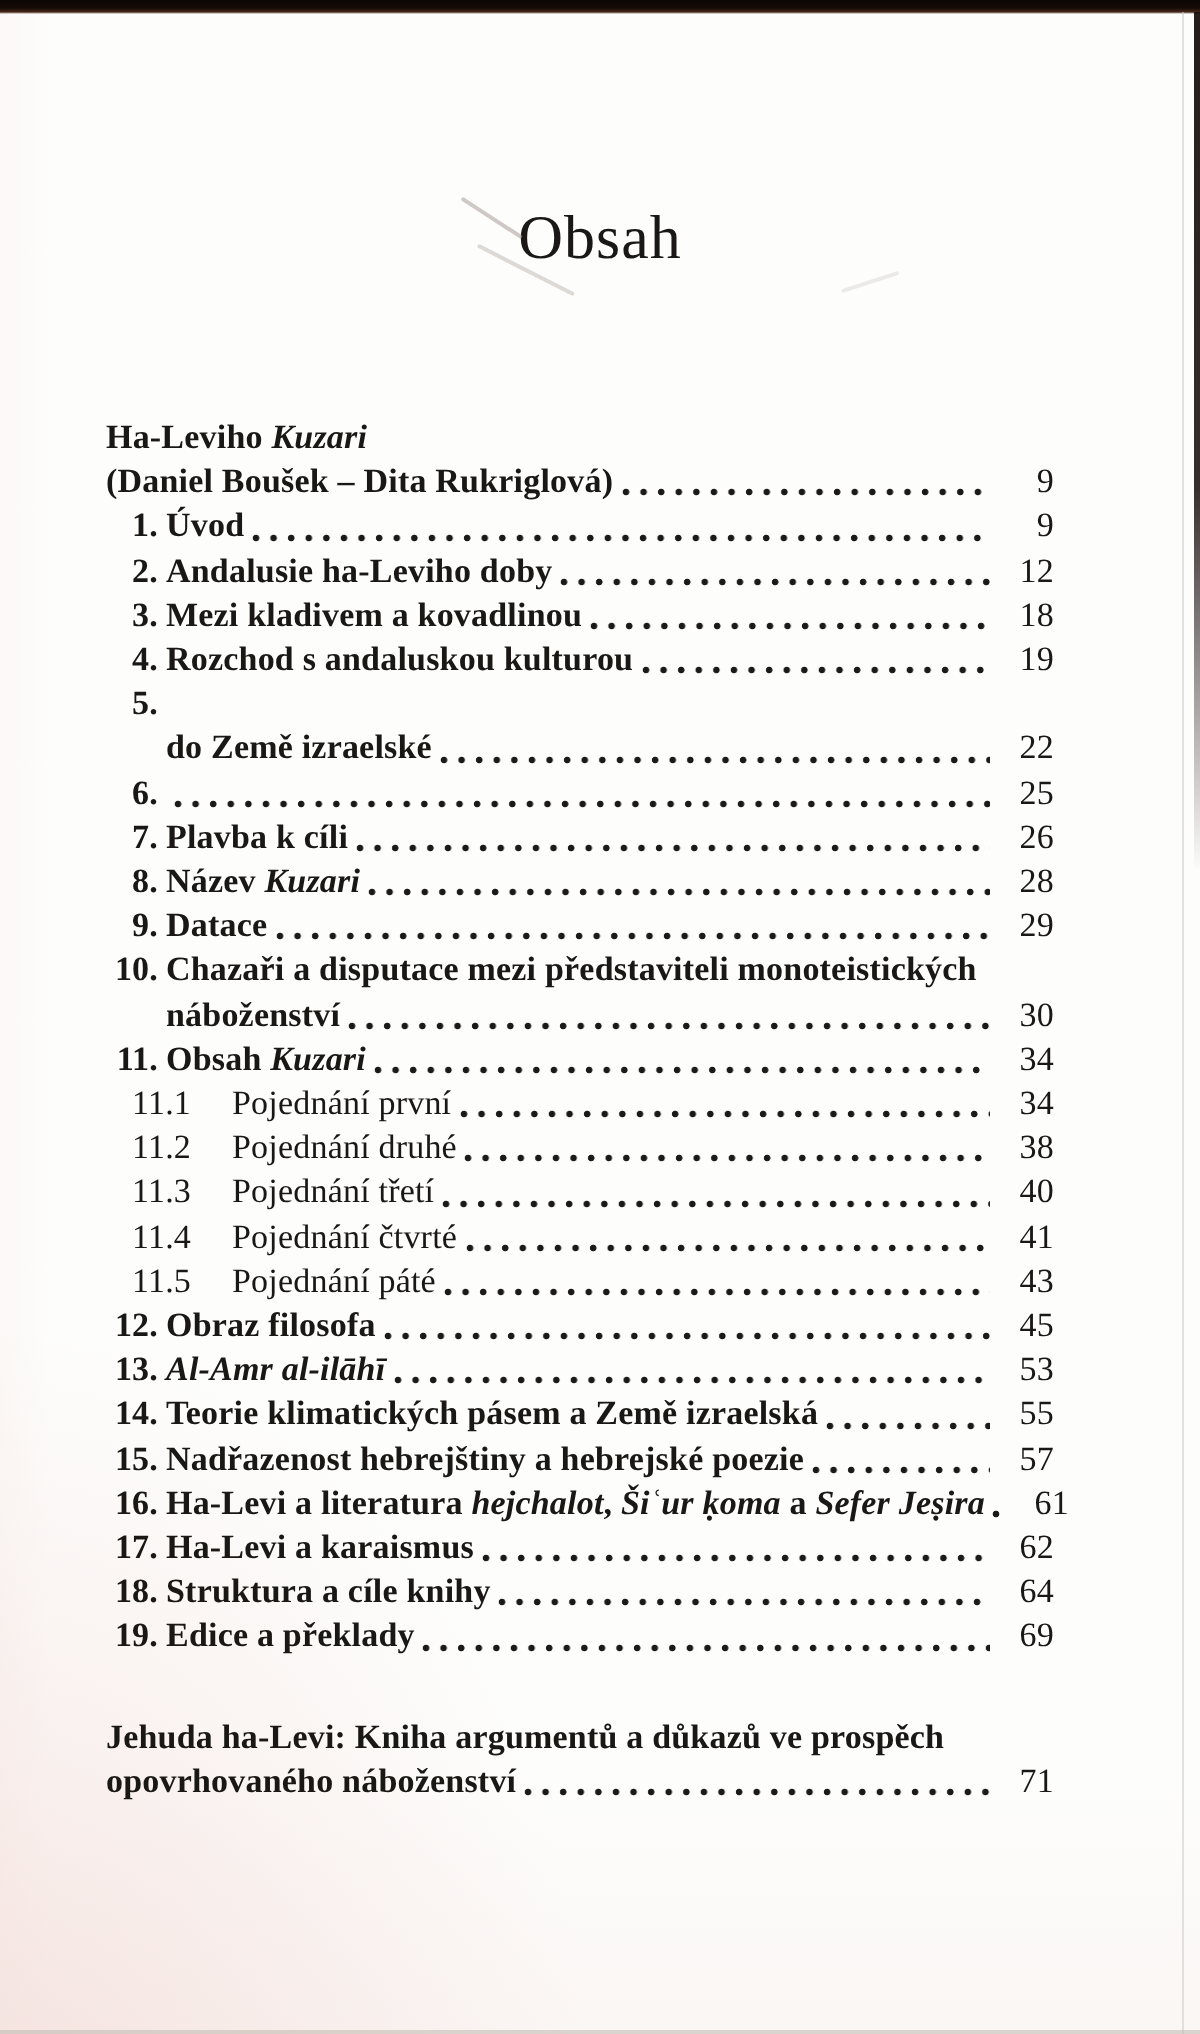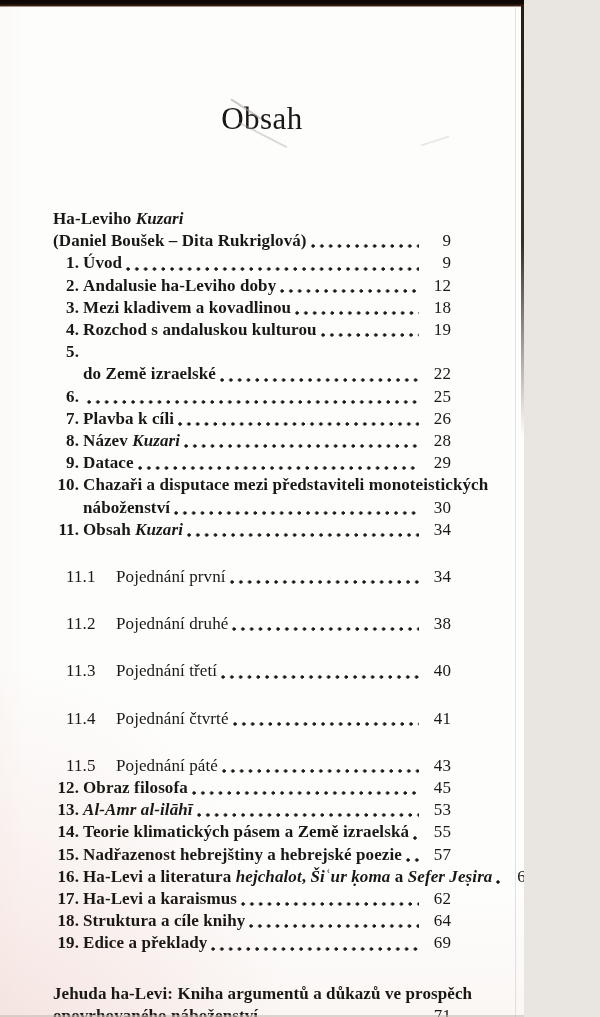--- a/index.html
+++ b/index.html
@@ -3,21 +3,21 @@
 <meta charset="utf-8">
 <style>
   html, body { margin: 0; padding: 0; }
   body {
     width: 600px; height: 1017px;
     background: #e9e6e1;
     font-family: "Liberation Serif", "DejaVu Serif", serif;
   }
   .scan {
     position: relative;
-    width: 524px; height: 1017px;
+    width: 600px; height: 1017px;
     overflow: hidden;
     color: #1a1814;
     background-color: #fdfdfc;
     background-image:
       radial-gradient(ellipse 420px 560px at 0% 104%, rgba(240,211,206,0.55), rgba(255,255,255,0) 70%),
       linear-gradient(180deg, rgba(255,255,255,0) 88%, rgba(248,240,237,0.5) 100%),
       linear-gradient(90deg, rgba(250,244,241,0.5) 0px, rgba(255,255,255,0) 26px);
   }
   
   .top-edge {
@@ -64,21 +64,21 @@
   .row .label i { font-style: italic; }
   .row .dots {
     flex: 1 1 8px; min-width: 8px; height: 15px;
     align-self: flex-end; margin: 0 2px 2px 2px;
     overflow: hidden;
     background-image: radial-gradient(circle at 4px 11px, #1c1a17 1.45px, rgba(0,0,0,0) 1.85px);
     background-size: 8.8px 15px;
     background-repeat: repeat-x;
   }
   .row .page { flex: 0 0 30px; text-align: right; font-weight: normal; white-space: nowrap; }
-  .row.sub { font-weight: normal; margin-top: 25px; }
+  .row.sub { font-weight: normal; }
   .row.sub .num {
     flex: 0 0 63px; box-sizing: border-box;
     padding-left: 13px; margin-right: 0; text-align: left;
   }
   .row.cont { padding-left: 30px; }
   .row.head {  }
   .spacer { height: 28px; }
 </style>
 </head>
 <body>

